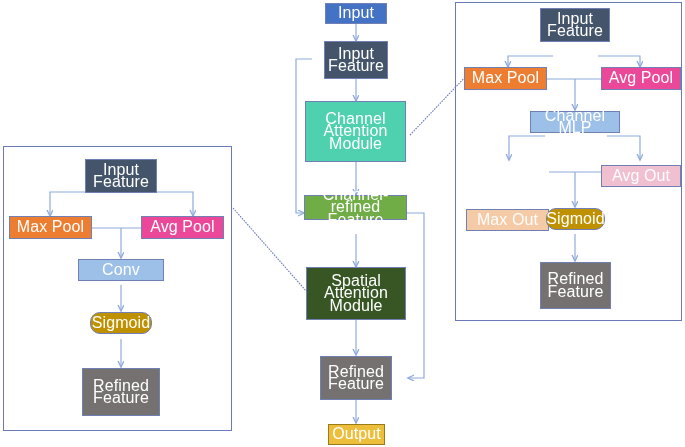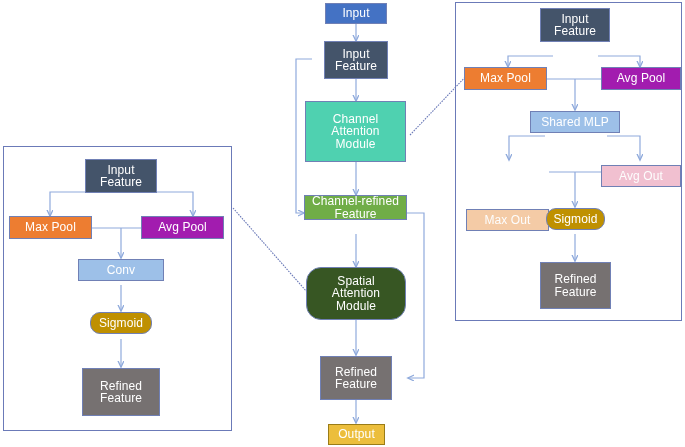--- a/index.html
+++ b/index.html
@@ -3,31 +3,31 @@
 <meta charset="utf-8">
 <style>
   html,body{margin:0;padding:0;background:#ffffff;}
   body{width:685px;height:447px;position:relative;overflow:hidden;
        font-family:"Liberation Sans","DejaVu Sans",sans-serif;}
   #stage{position:absolute;left:0;top:0;width:685px;height:447px;}
   svg.wires{position:absolute;left:0;top:0;width:685px;height:447px;pointer-events:none;}
   .panel{position:absolute;border:1.5px solid #6b7ab8;background:transparent;box-sizing:border-box;}
   .node{position:absolute;box-sizing:border-box;border:1.2px solid #7080b5;
         display:flex;align-items:center;justify-content:center;text-align:center;
-        color:#ffffff;font-size:12px;line-height:12.5px;letter-spacing:.1px;}
+        color:#ffffff;font-size:16px;line-height:12.5px;letter-spacing:.1px;}
   .node span{display:block;}
   .n-input{background:#4472c4;}
   .n-inputfeat{background:#44546a;}
   .n-cam{background:#4fd1b0;}
   .n-chref{background:#70ad47;}
   .n-sam{background:#375623;color:#fff;}
   .n-refined{background:#767171;}
   .n-output{background:#ecbe3c;border-color:#9a7c17;}
   .n-maxpool{background:#ed7d31;}
-  .n-avgpool{background:#a21caf;}
+  .n-avgpool{background:#ec4899;}
   .n-conv{background:#9dc0e8;}
   .n-sigmoid{background:#bf9000;border-radius:10px;}
   .n-mlp{background:#9dc0e8;}
   .n-maxout{background:#f4cba6;margin-top:48px;}
   .n-avgout{background:#f1c0d0;}
 </style>
 </head>
 <body>
 
 <div id="stage">
@@ -91,21 +91,21 @@
     <span>Channel</span>
     <span>Attention</span>
     <span>Module</span>
   </div>
 
   <div class="node n-chref" style="left:304px;top:195px;width:103px;height:25px;flex-direction:column;">
     <span>Channel-refined</span>
     <span>Feature</span>
   </div>
 
-  <div class="node n-sam" style="left:306px;top:267px;width:100px;height:53px;flex-direction:column;border-radius:15px;">
+  <div class="node n-sam" style="left:306px;top:267px;width:100px;height:53px;flex-direction:column;">
     <span>Spatial</span>
     <span>Attention</span>
     <span>Module</span>
   </div>
 
   <div class="node n-refined" style="left:320px;top:356px;width:72px;height:44px;flex-direction:column;">
     <span>Refined</span>
     <span>Feature</span>
   </div>
 
@@ -150,21 +150,21 @@
 
   <div class="node n-maxpool" style="left:464px;top:67px;width:83px;height:23px;">
     <span>Max Pool</span>
   </div>
 
   <div class="node n-avgpool" style="left:601px;top:67px;width:80px;height:23px;">
     <span>Avg Pool</span>
   </div>
 
   <div class="node n-mlp" style="left:530px;top:111px;width:90px;height:22px;">
-    <span>Shared MLP</span>
+    <span>Channel MLP</span>
   </div>
 
   <div class="node n-maxout" style="left:466px;top:161px;width:83px;height:22px;color:#fdfdfd;">
     <span>Max Out</span>
   </div>
 
   <div class="node n-avgout" style="left:601px;top:165px;width:80px;height:22px;color:#fdfdfd;">
     <span>Avg Out</span>
   </div>
 

